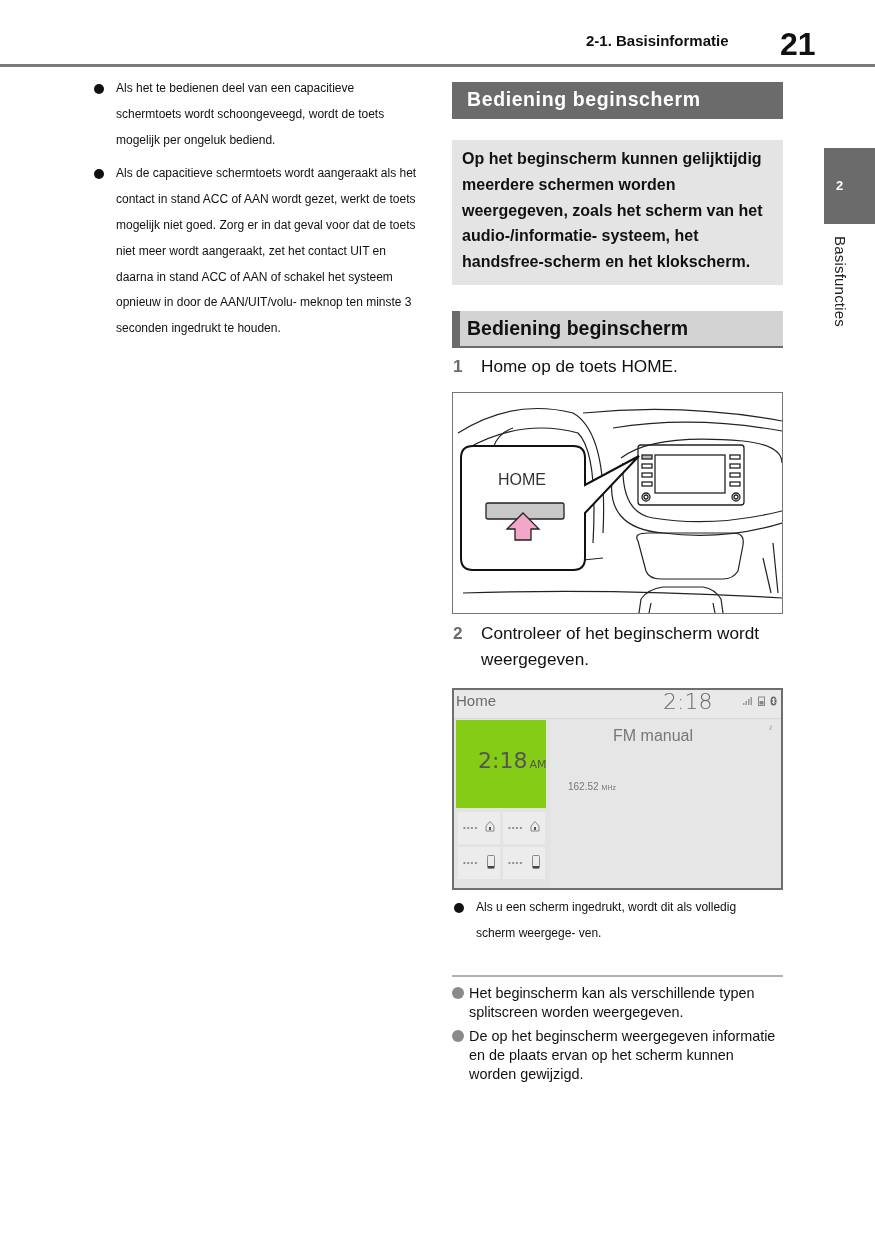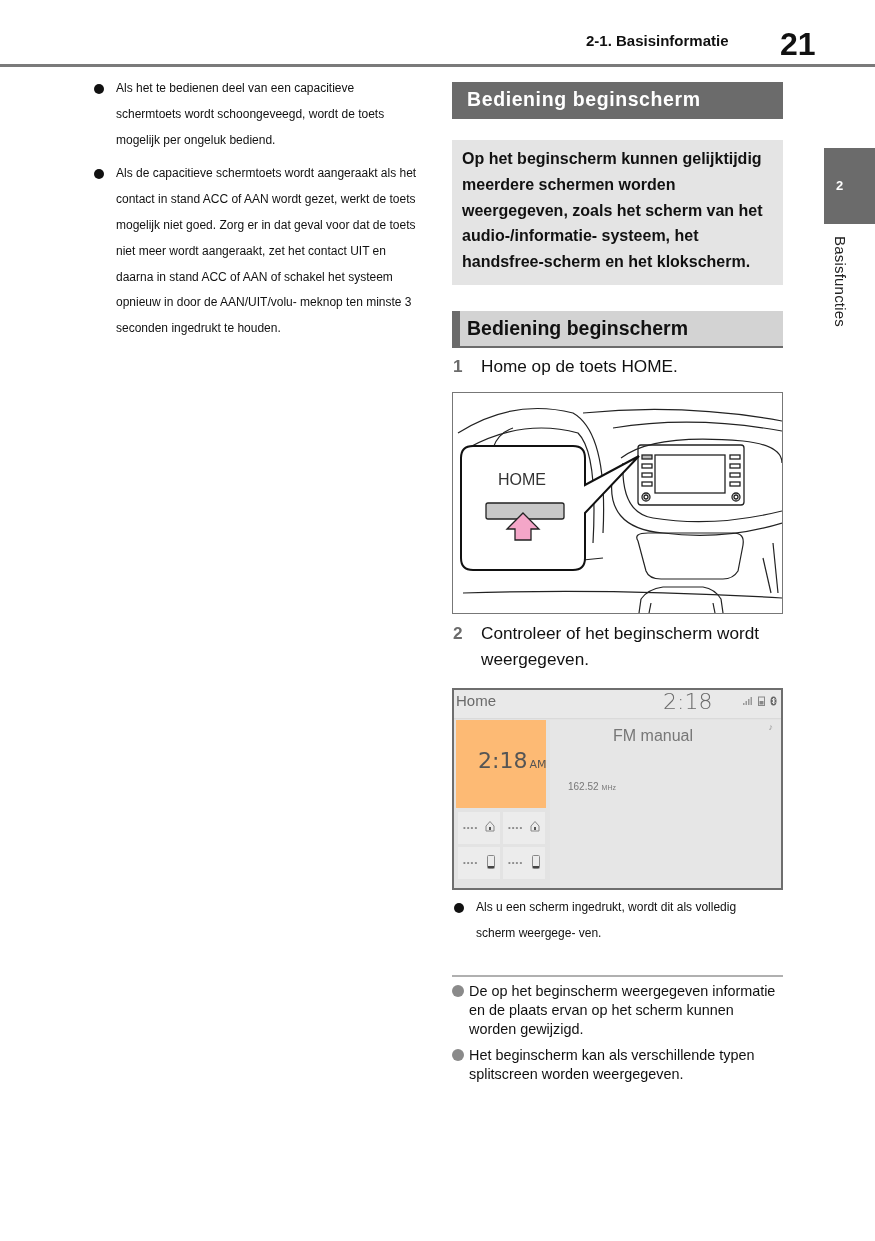--- a/index.html
+++ b/index.html
@@ -34,21 +34,21 @@
     .step .num { position: absolute; left: 1px; top: 0; font-weight: bold; color: #6b6b6b; }
 
     .figure1 { margin-top: 13px; width: 329px; height: 220px; border: 1px solid #777; position: relative; background: #fff; }
     .figure2 { width: 327px; height: 198px; border: 2px solid #6e6e6e; position: relative; background: #e3e3e3; overflow: hidden; }
 
     
     .hs-title { position: absolute; left: 2px; top: 2px; font-size: 15px; color: #6a6a6a; }
     .hs-clock { position: absolute; left: 209px; top: -1px; font-size: 22px; color: #6a6a6a; font-family: "DejaVu Sans", sans-serif; font-weight: 300; }
     .hs-topbar { position: absolute; left: 0; top: 0; width: 327px; height: 28px; background: #e9e9e9; border-bottom: 1px solid #dadada; }
     .hs-status { position: absolute; right: 4px; top: 6px; display: flex; gap: 5px; align-items: center; }
-    .hs-left { position: absolute; left: 2px; top: 30px; width: 90px; height: 88px; background: #fdba74; }
+    .hs-left { position: absolute; left: 2px; top: 30px; width: 90px; height: 88px; background: #84cc16; }
     .hs-bigclock { position: absolute; left: 22px; top: 28px; font-size: 22px; color: #555; font-family: "DejaVu Sans", sans-serif; }
     .hs-ampm { font-size: 11px; margin-left: 2px; }
     .hs-fm { position: absolute; left: 116px; top: 37px; font-size: 16px; color: #777; margin-left: 43px; }
     .hs-freq { position: absolute; left: 114px; top: 91px; font-size: 10px; color: #777; }
     .hs-mhz { font-size: 7px; margin-left: 3px; }
     .hs-note { position: absolute; right: 8px; top: 32px; font-size: 9px; color: #999; }
     .hs-tile { position: absolute; width: 42px; height: 32px; background: #ececec; font-size: 8px; color: #888; }
     .hs-tile .dots { position: absolute; left: 5px; top: 11px; letter-spacing: 1px; }
     .hs-tile .ico { position: absolute; right: 5px; top: 8px; }
 
@@ -206,21 +206,21 @@
         </svg>
     </div>
   </div>
 
   <div class="bullet" style="margin-top:5px; padding-left:24px; width:300px;">
     <span class="dot" style="left:2px;"></span>
     <span>Als u een scherm ingedrukt, wordt dit als volledig scherm weergege- ven.</span>
   </div>
 
   <div class="hr-notes"></div>
+  <div class="note" style="margin-top:7px;">
+    <span class="gdot"></span>
+    <span>Het beginscherm kan als verschillende typen splitscreen worden weergegeven.</span>
+  </div>
   <div class="note" style="margin-top:5px;">
     <span class="gdot"></span>
     <span>De op het beginscherm weergegeven informatie en de plaats ervan op het scherm kunnen worden gewijzigd.</span>
   </div>
-  <div class="note" style="margin-top:7px;">
-    <span class="gdot"></span>
-    <span>Het beginscherm kan als verschillende typen splitscreen worden weergegeven.</span>
-  </div>
 </div>
 
 </body></html>

